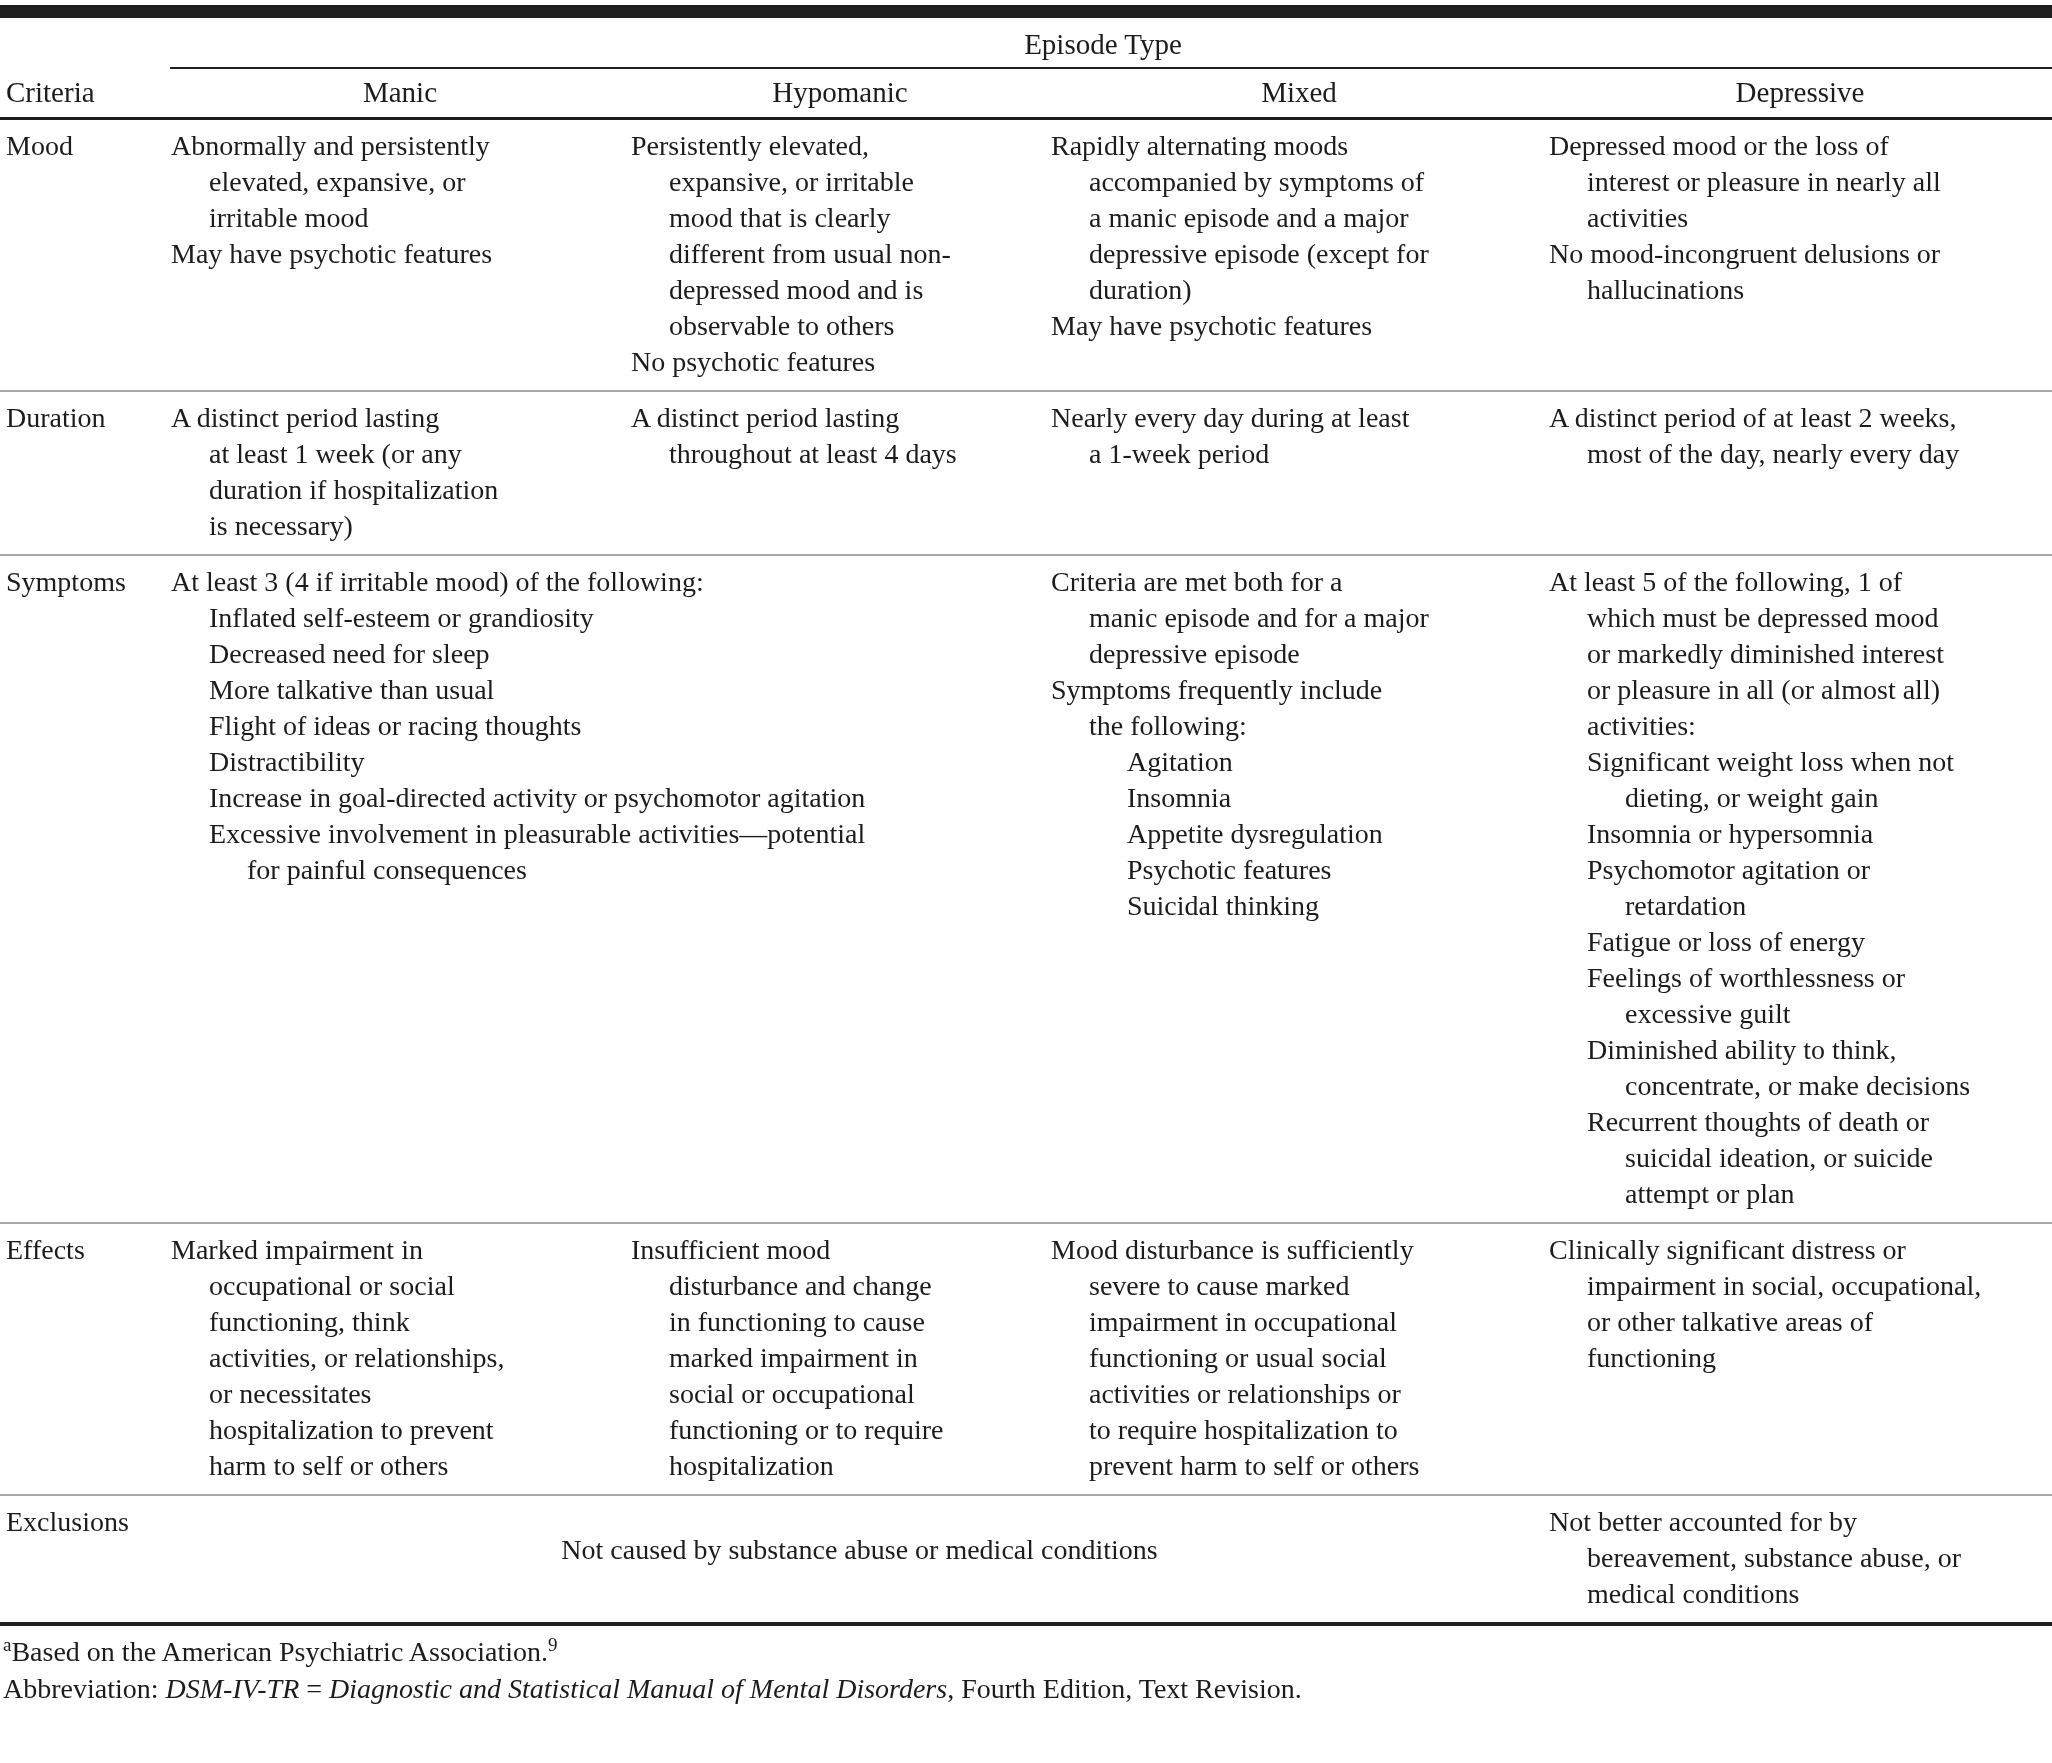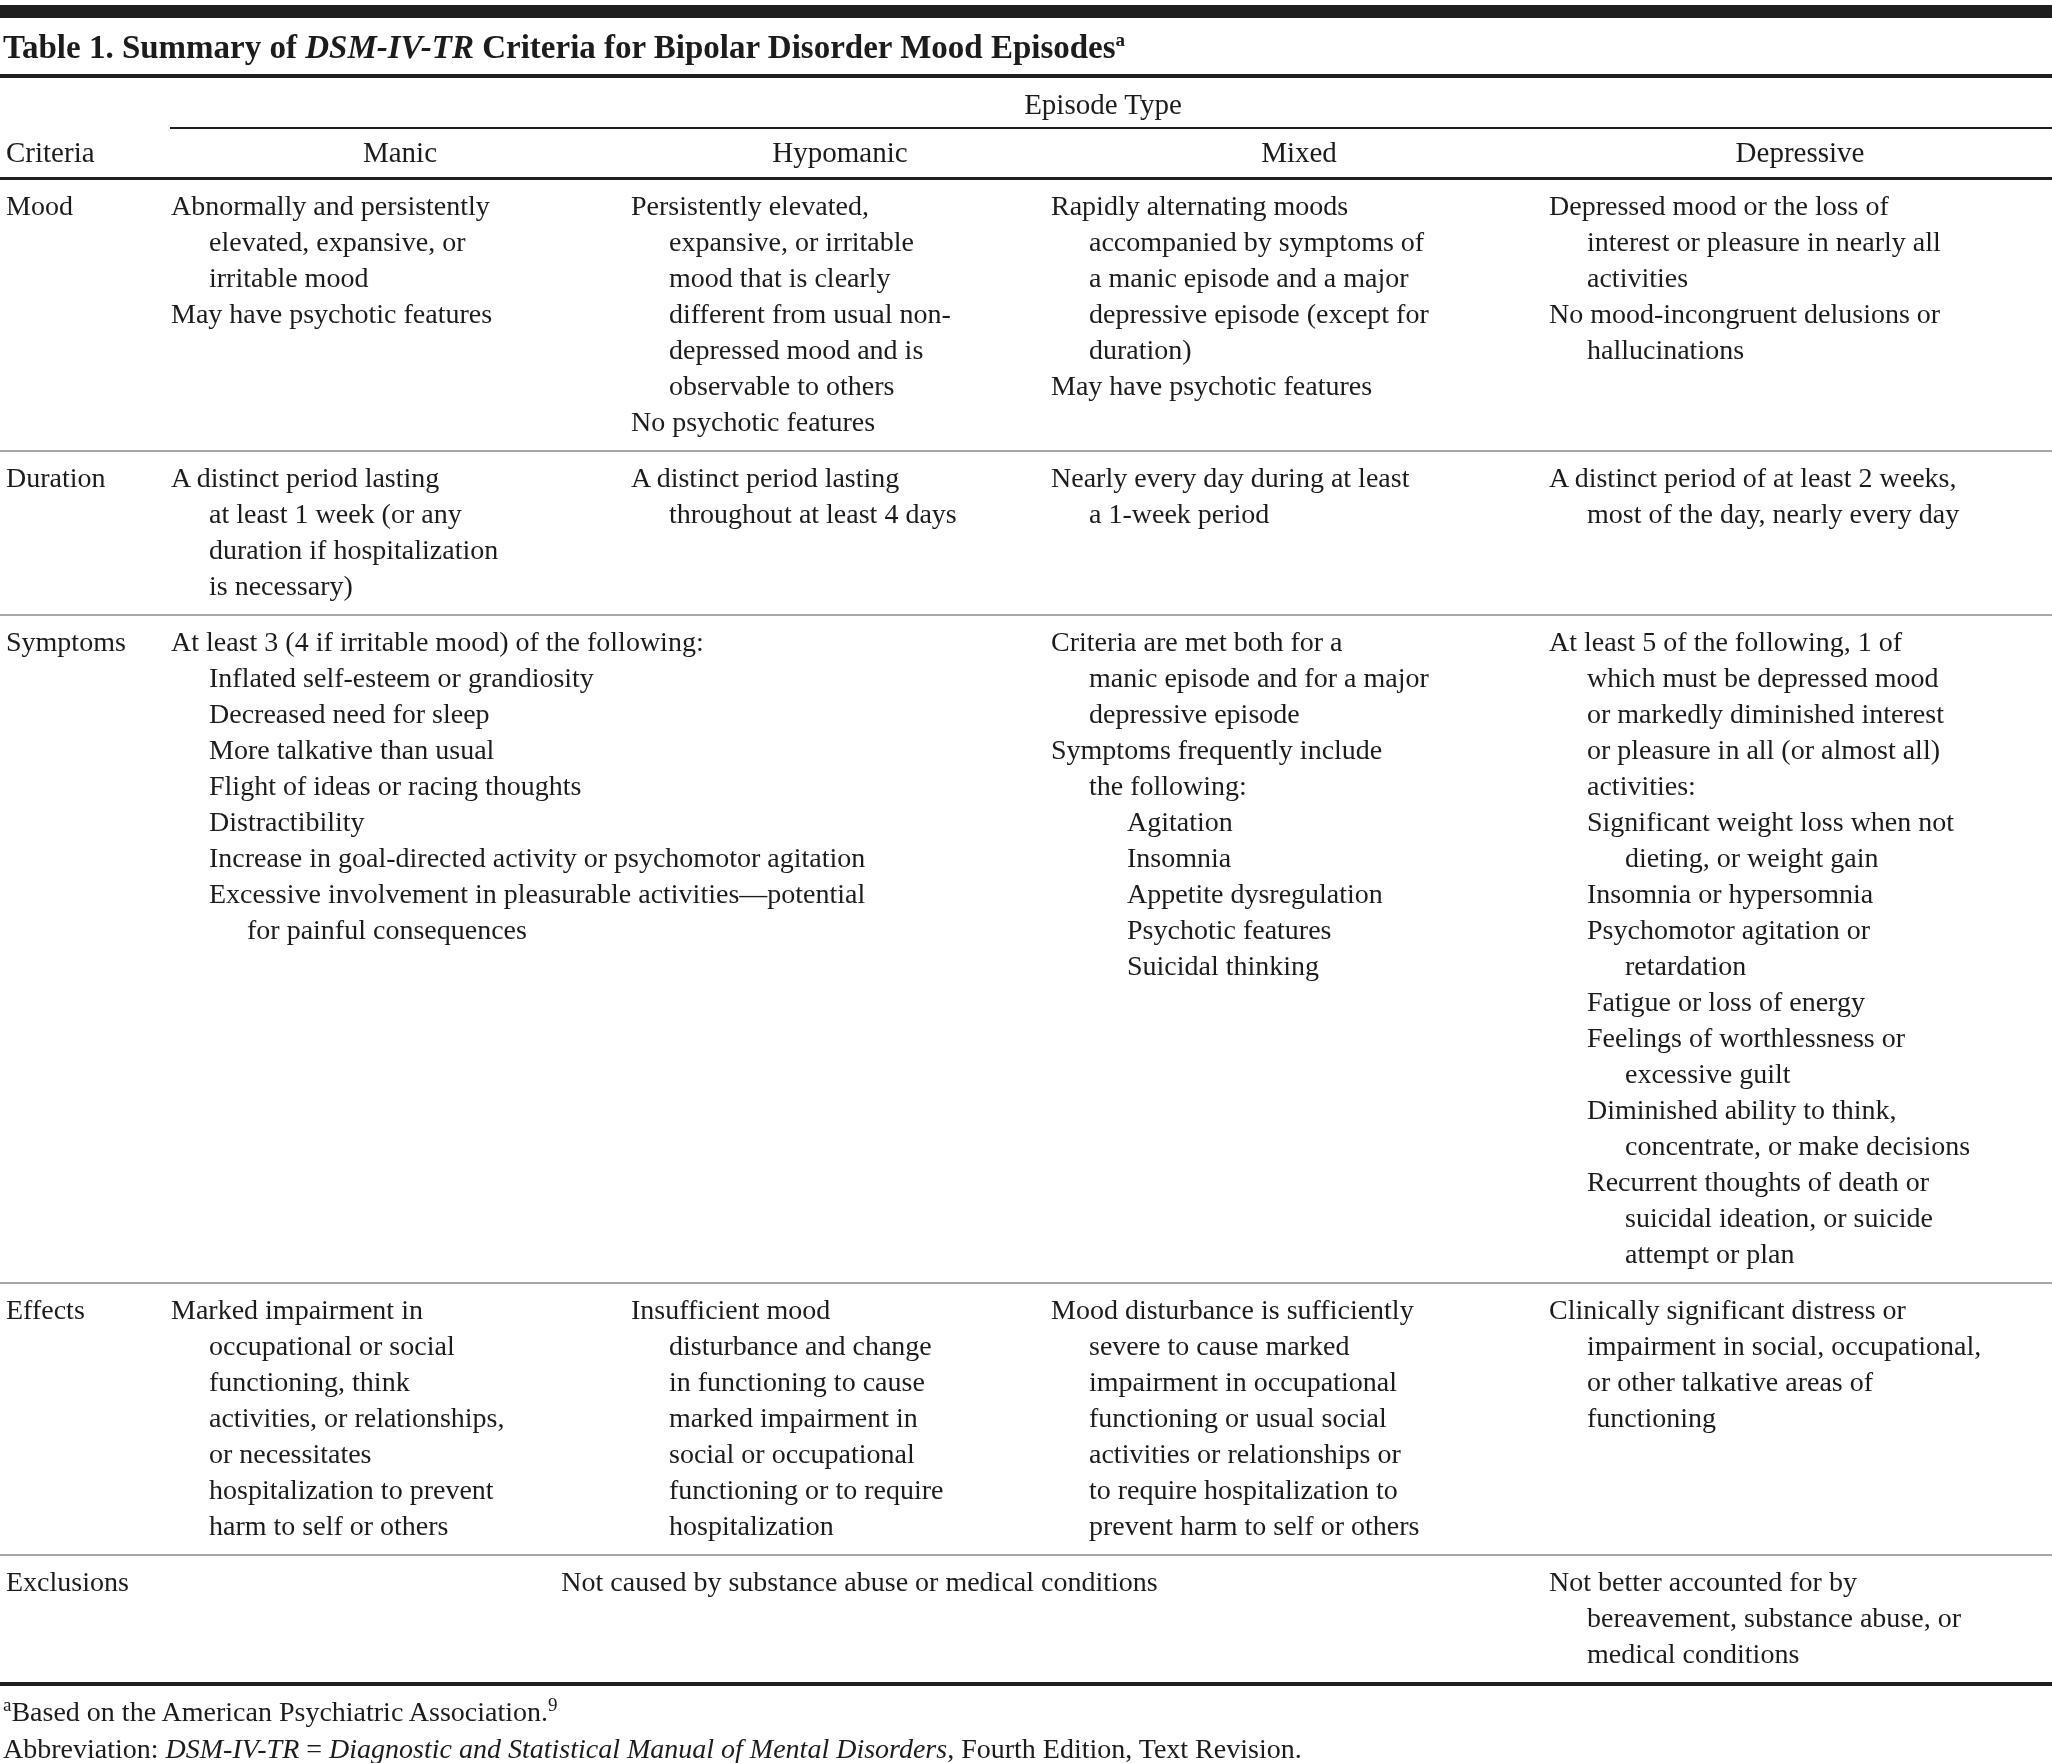--- a/index.html
+++ b/index.html
@@ -87,38 +87,36 @@
   .line {
     padding-left: 38px;
     text-indent: -38px;
   }
   .ind1 { margin-left: 38px; }
   .ind2 { margin-left: 76px; }
   td.center .line {
     padding-left: 0;
     text-indent: 0;
     margin-left: 0;
+    margin-top: 28px;
   }
   .footnotes {
     font-size: 28px;
     line-height: 37px;
     padding: 7px 4px 6px 3px;
   }
   .footnotes .it { font-style: italic; }
 </style>
 </head>
 <body>
 
 <div class="page">
 
   <div class="rule-heavy"></div>
 
-  <div class="table-title">
-    <span>Table 1. Summary of </span><span class="it">DSM-IV-TR</span><span> Criteria for Bipolar Disorder Mood Episodes</span><sup>a</sup>
-  </div>
 
   <table class="criteria-table">
     <colgroup>
       <col class="c-criteria">
       <col class="c-manic">
       <col class="c-hypomanic">
       <col class="c-mixed">
       <col class="c-depressive">
     </colgroup>
     <tbody>

